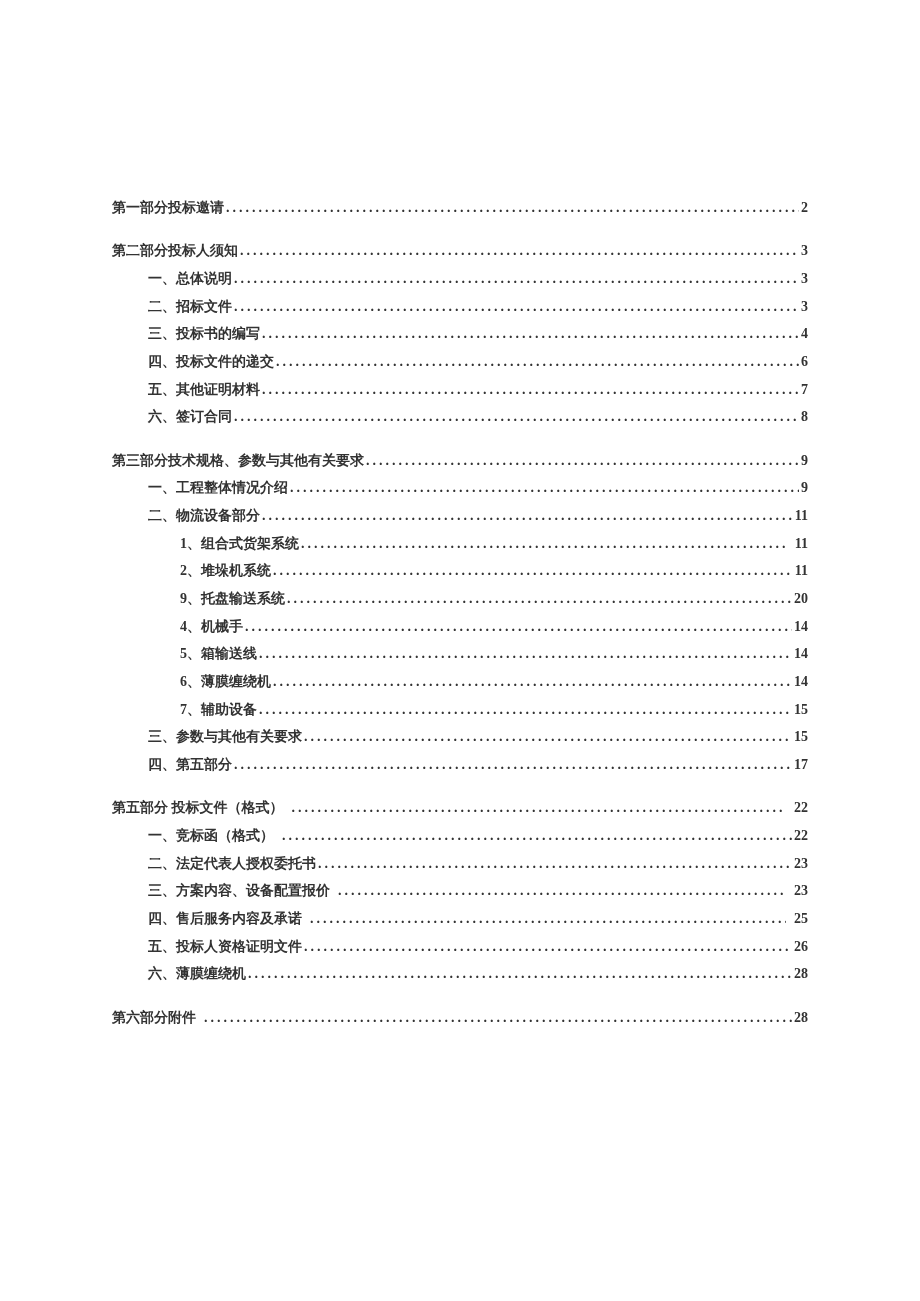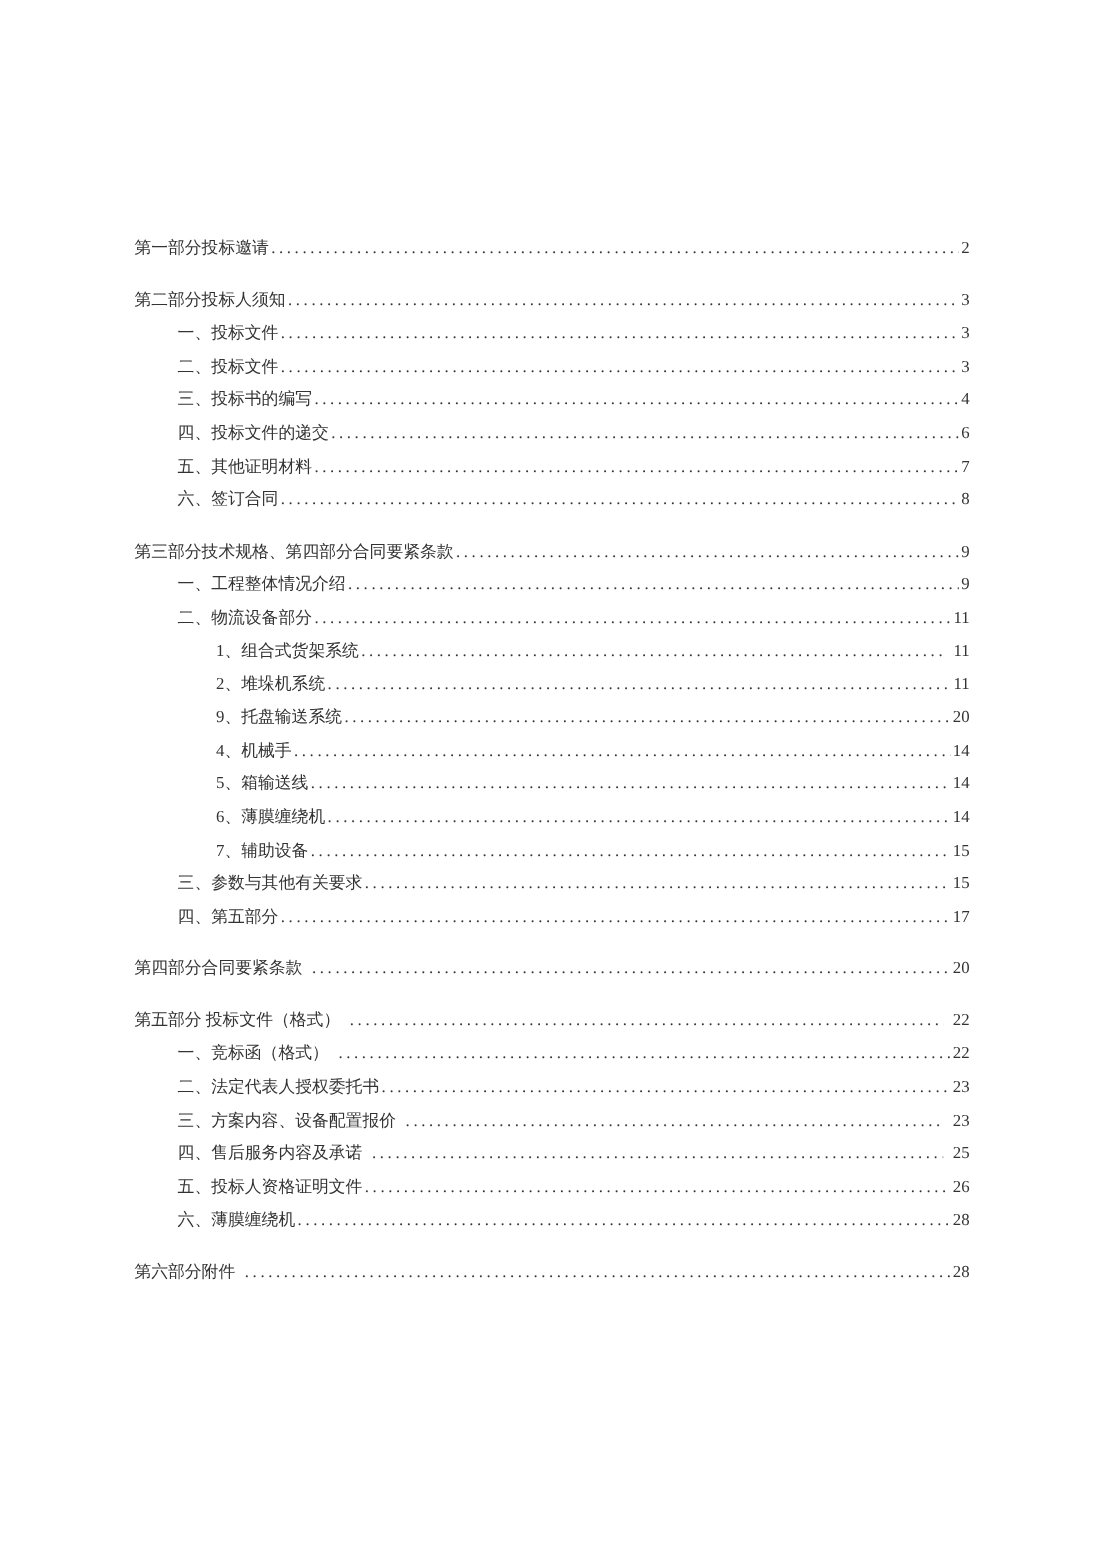--- a/index.html
+++ b/index.html
@@ -9,20 +9,21 @@
     }
     body {
       width: 920px;
       height: 1301px;
       background: #ffffff;
       font-family: "SimSun", "宋体", serif;
       padding: 195px 112px 0 112px;
     }
     .toc-section {
       margin-bottom: 18px;
+      font-weight: bold;
     }
     .toc-line {
       display: flex;
       align-items: baseline;
       font-size: 14px;
       color: #333;
       line-height: 1.8;
       margin-bottom: 2.5px;
     }
     .toc-line.level-0 {
@@ -70,26 +71,26 @@
         <span class="toc-page">2</span>
       </div>
     </div>
     <div class="toc-section">
       <div class="toc-line level-0">
         <span class="toc-title">第二部分投标人须知</span>
         <span class="toc-dots"></span>
         <span class="toc-page">3</span>
       </div>
       <div class="toc-line level-1">
-        <span class="toc-title">一、投标文件</span>
+        <span class="toc-title">一、总体说明</span>
         <span class="toc-dots"></span>
         <span class="toc-page">3</span>
       </div>
       <div class="toc-line level-1">
-        <span class="toc-title">二、投标文件</span>
+        <span class="toc-title">二、招标文件</span>
         <span class="toc-dots"></span>
         <span class="toc-page">3</span>
       </div>
       <div class="toc-line level-1">
         <span class="toc-title">三、投标书的编写</span>
         <span class="toc-dots"></span>
         <span class="toc-page">4</span>
       </div>
       <div class="toc-line level-1">
         <span class="toc-title">四、投标文件的递交</span>
@@ -102,21 +103,21 @@
         <span class="toc-page">7</span>
       </div>
       <div class="toc-line level-1">
         <span class="toc-title">六、签订合同</span>
         <span class="toc-dots"></span>
         <span class="toc-page">8</span>
       </div>
     </div>
     <div class="toc-section">
       <div class="toc-line level-0">
-        <span class="toc-title">第三部分技术规格、第四部分合同要紧条款</span>
+        <span class="toc-title">第三部分技术规格、参数与其他有关要求</span>
         <span class="toc-dots"></span>
         <span class="toc-page">9</span>
       </div>
       <div class="toc-line level-1">
         <span class="toc-title">一、工程整体情况介绍</span>
         <span class="toc-dots"></span>
         <span class="toc-page">9</span>
       </div>
       <div class="toc-line level-1">
         <span class="toc-title">二、物流设备部分</span>
@@ -160,27 +161,20 @@
       </div>
       <div class="toc-line level-1">
         <span class="toc-title">三、参数与其他有关要求</span>
         <span class="toc-dots"></span>
         <span class="toc-page">15</span>
       </div>
       <div class="toc-line level-1">
         <span class="toc-title">四、第五部分</span>
         <span class="toc-dots"></span>
         <span class="toc-page">17</span>
-      </div>
-    </div>
-    <div class="toc-section">
-      <div class="toc-line level-0">
-        <span class="toc-title">第四部分合同要紧条款<span class="wide-space"></span></span>
-        <span class="toc-dots"></span>
-        <span class="toc-page">20</span>
       </div>
     </div>
     <div class="toc-section">
       <div class="toc-line level-0">
         <span class="toc-title">第五部分 投标文件（格式）<span class="wide-space"></span></span>
         <span class="toc-dots"></span>
         <span class="toc-page"><span class="wide-space"></span>22</span>
       </div>
       <div class="toc-line level-1">
         <span class="toc-title">一、竞标函（格式）<span class="wide-space"></span></span>

